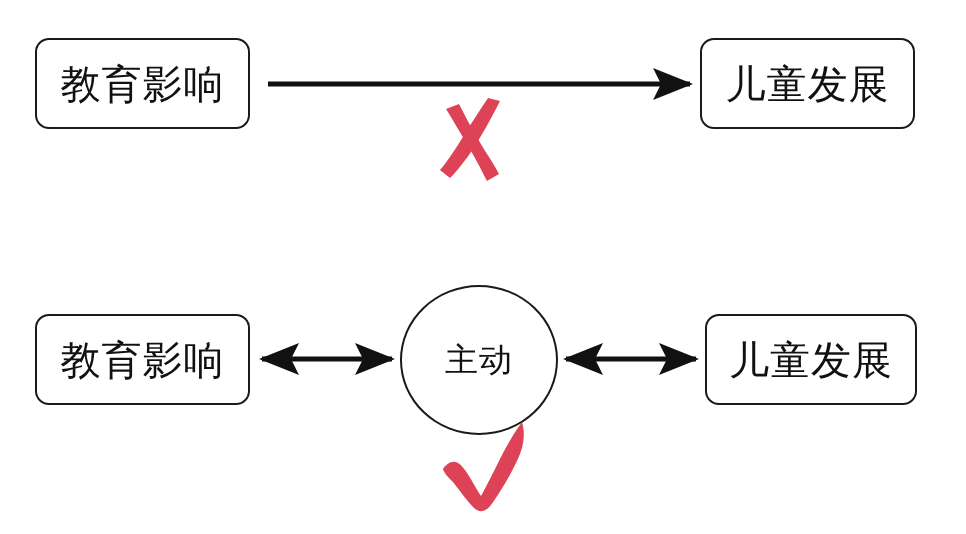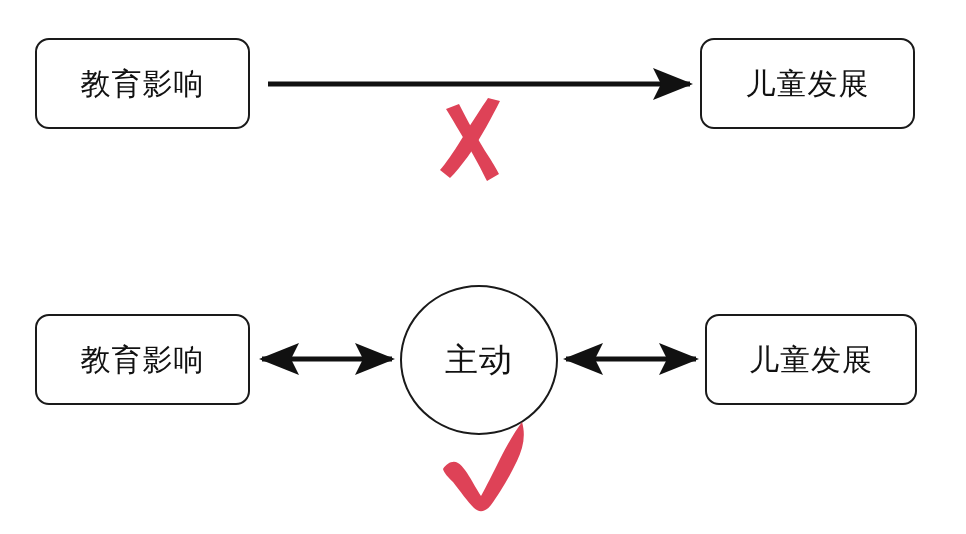--- a/index.html
+++ b/index.html
@@ -21,21 +21,21 @@
     position: absolute;
     box-sizing: border-box;
     border: 2px solid #1a1a1a;
     border-radius: 14px;
     background: #ffffff;
     display: flex;
     align-items: center;
     justify-content: center;
   }
   .node-box .label {
-    font-size: 30px;
+    font-size: 40px;
     line-height: 1;
     color: #111111;
     letter-spacing: 1px;
     white-space: nowrap;
     font-family: "DejaVu Sans", "Liberation Sans", sans-serif;
   }
   .node-circle {
     position: absolute;
     box-sizing: border-box;
     border: 2px solid #1a1a1a;

